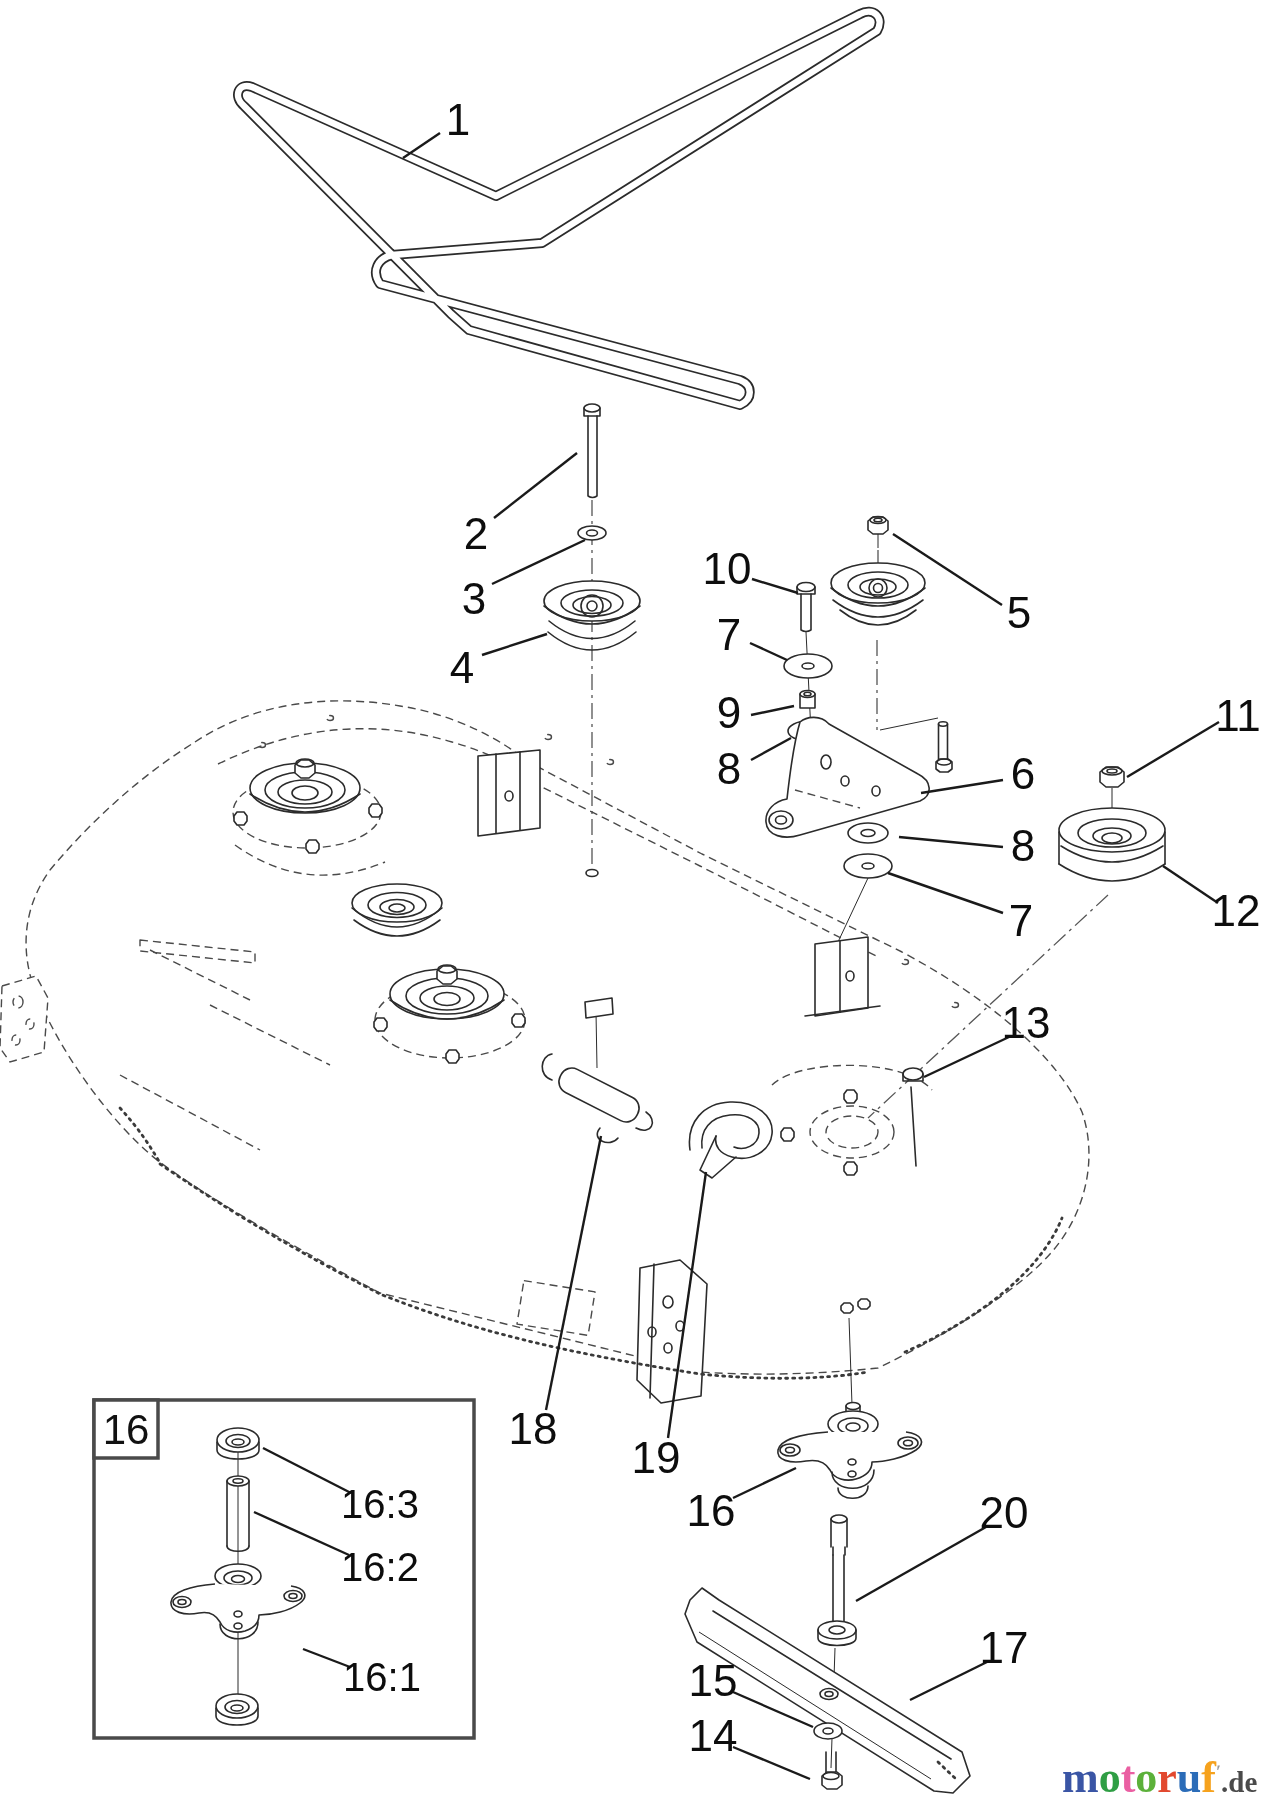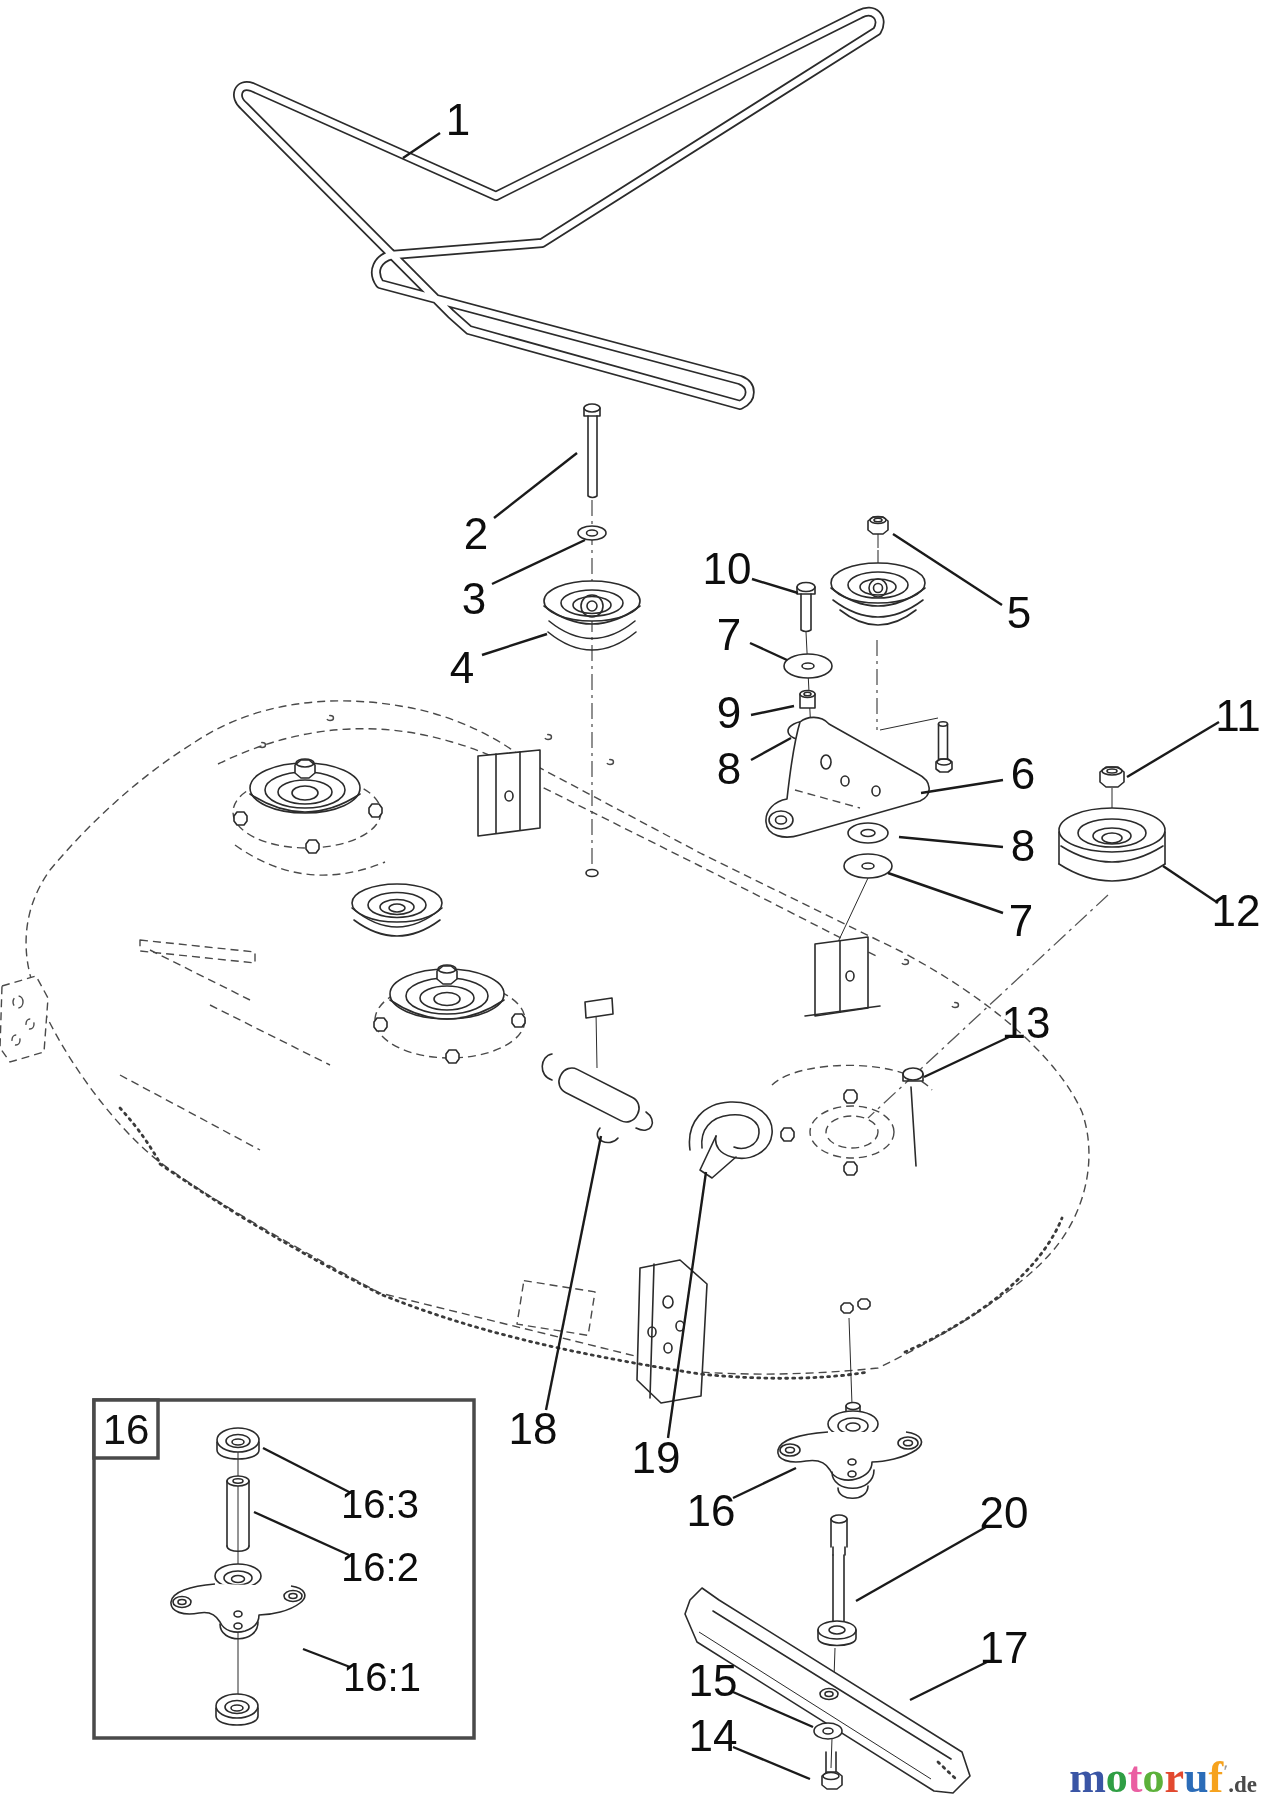--- a/index.html
+++ b/index.html
@@ -13,21 +13,21 @@
   .dot{stroke:#3a3a3a;fill:none;stroke-width:2.8;stroke-dasharray:2 5;stroke-linecap:round;}
   .axis{stroke:#555;fill:none;stroke-width:1.3;stroke-dasharray:16 5 3 5;}
   .thin{stroke:#2b2b2b;fill:none;stroke-width:1;}
   .callout-text{font-family:"Liberation Sans",sans-serif;font-size:44px;fill:#0d0d0d;}
   .callout-sub{font-size:40px;}
   .callout-line{stroke:#1a1a1a;stroke-width:2.4;}
   .inset-corner-text{font-family:"Liberation Sans",sans-serif;font-size:42px;fill:#111;}
   .logo{position:absolute;left:1062px;top:1749px;width:195px;text-align:right;
         font-family:"Liberation Serif",serif;font-size:44px;font-weight:600;line-height:46px;
         letter-spacing:0px;white-space:nowrap;}
-  .logo .tld{font-size:23px;font-weight:600;margin-top:20px;}
+  .logo .tld{font-size:29px;font-weight:600;margin-top:20px;}
   .logo .tick{font-size:18px;color:#9a9a9a;vertical-align:14px;}
 </style>
 </head>
 <body>
 
 <div class="page">
 <svg width="1263" height="1800" viewBox="0 0 1263 1800">
 
   <g>
     <path class="art" style="stroke-width:10" d="M496,196 L860,14 C873,7 885,17 877,31 L542,243 L392,255 C378,258 371,271 380,284 L740,380 C753,385 753,399 740,405 L469,330 L451,314 L244,106 C233,97 238,82 252,87 Z"></path>

